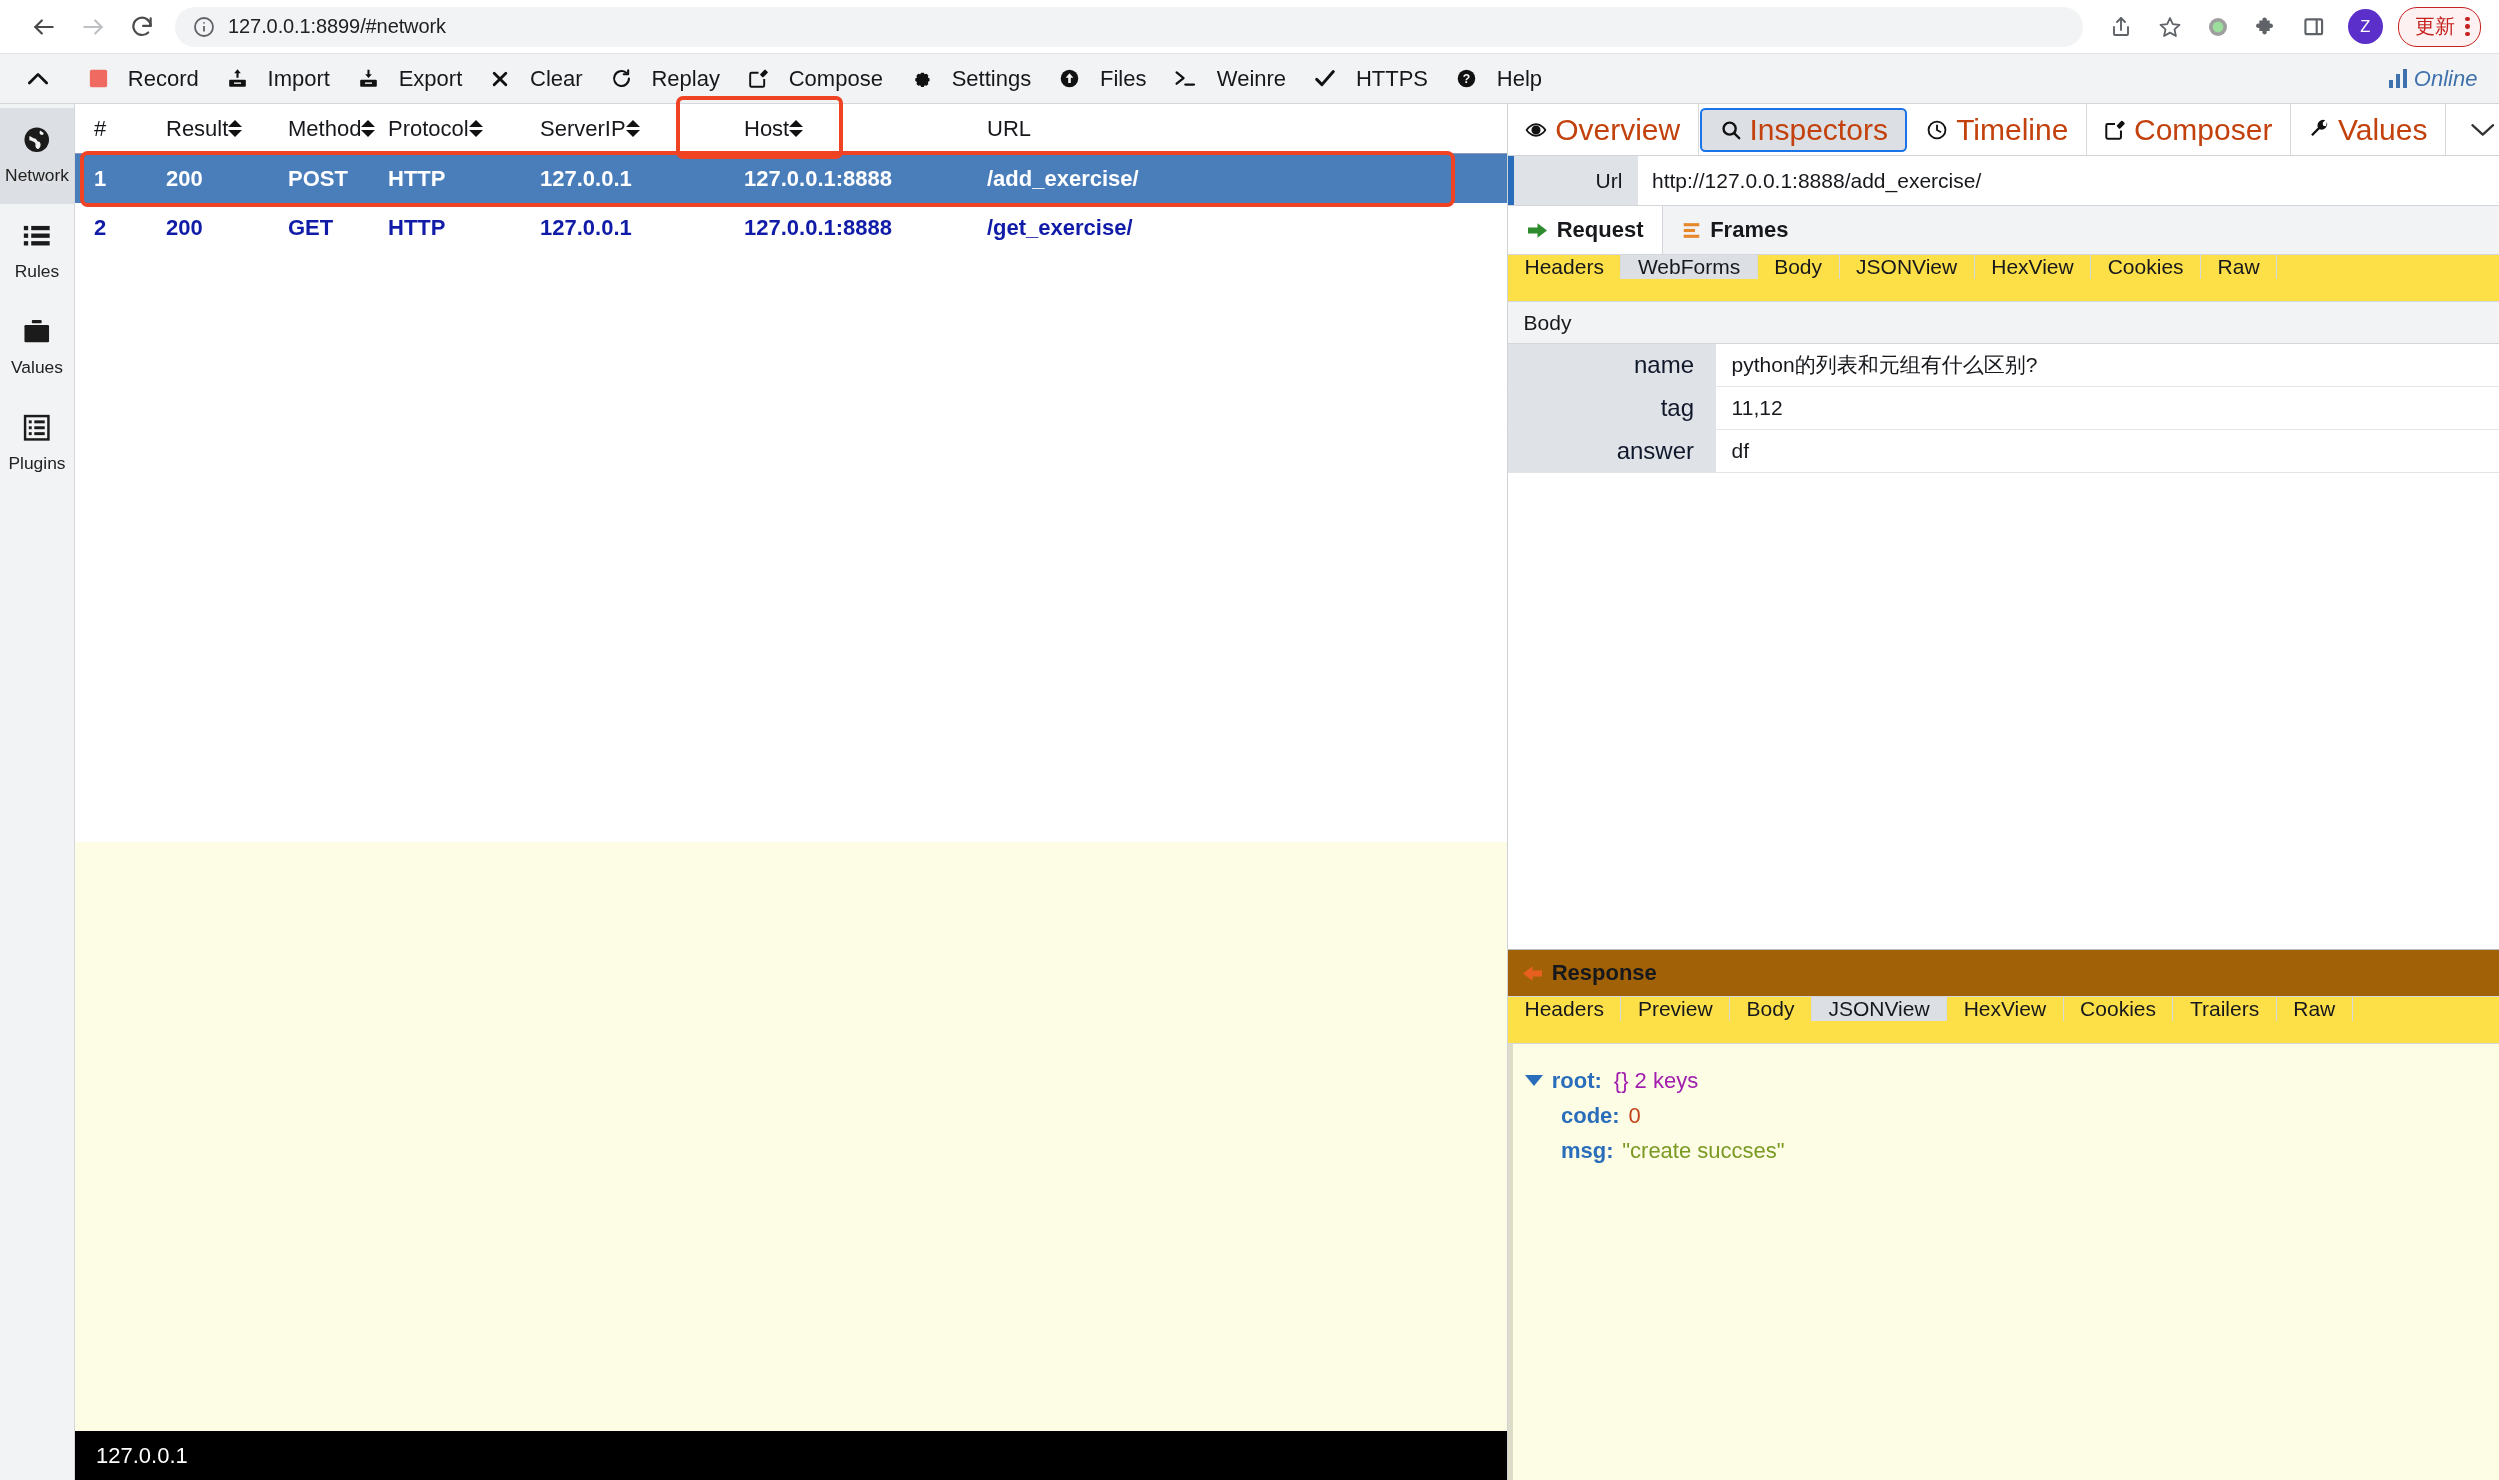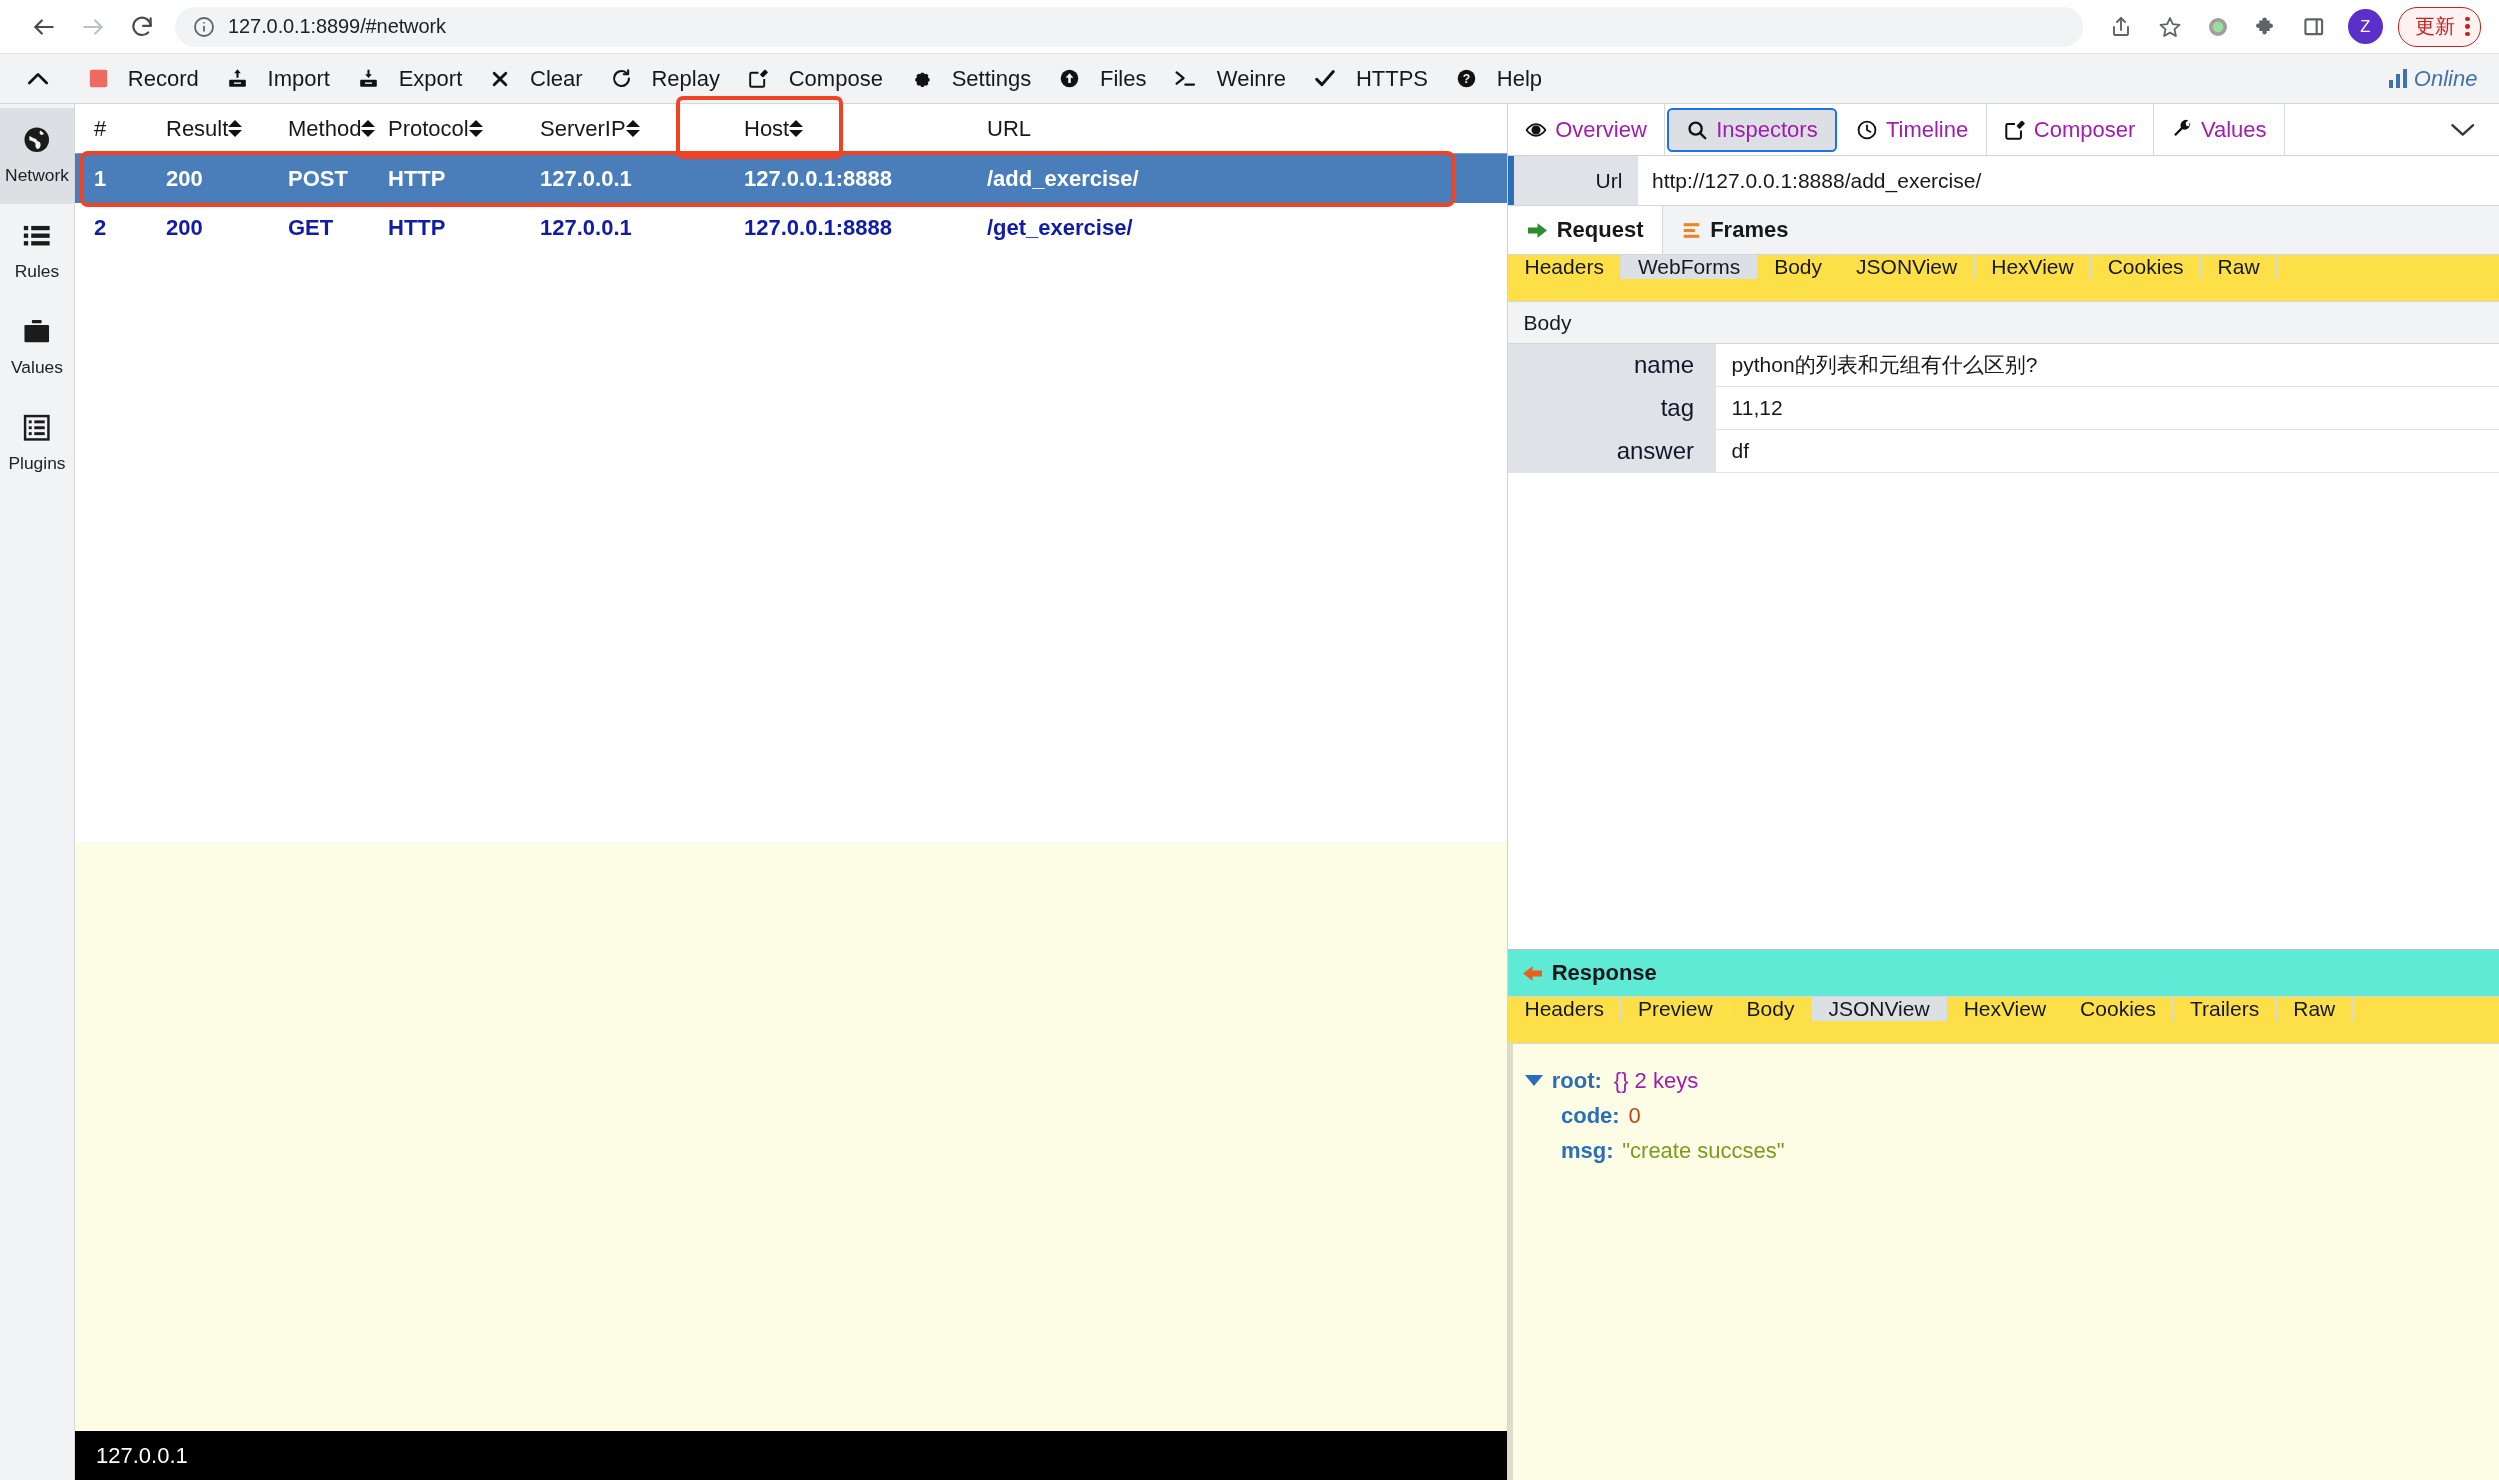--- a/index.html
+++ b/index.html
@@ -140,21 +140,21 @@
 
   
   #inspector{
     flex:1 1 auto;display:flex;flex-direction:column;background:#ffffff;min-width:0;
   }
   #insp-tabs{
     height:52px;flex:0 0 52px;display:flex;align-items:stretch;
     background:#ffffff;border-bottom:0.9px solid #cfd2d6;box-sizing:border-box;
   }
   .insp-tab{
-    display:flex;align-items:center;padding:0 17.4px;font-size:22px;color:#a21caf;
+    display:flex;align-items:center;padding:0 17.4px;font-size:30px;color:#c2410c;
     border-right:0.9px solid #d7dadd;box-sizing:border-box;white-space:nowrap;
   }
   .insp-tab .ti{display:inline-flex;align-items:center;margin-right:7.8px;color:#111;}
   .insp-tab.active{
     background:#dcdfe3;border:2.6px solid #1a73e8;border-radius:5.2px;margin:3.5px 1.7px;
   }
   #insp-expand{
     margin-left:auto;display:flex;align-items:center;padding:0 22.6px;color:#333;
   }
 
@@ -205,21 +205,21 @@
     justify-content:flex-end;padding-right:22px;box-sizing:border-box;font-size:24px;color:#0f172a;
   }
   .kv-row .v{
     flex:1 1 auto;display:flex;align-items:center;padding-left:15.6px;font-size:21px;color:#16181c;
     background:#ffffff;overflow:hidden;white-space:nowrap;
   }
   #req-filler{flex:1 1 auto;background:#ffffff;}
 
   #res-section{flex:0 0 auto;display:flex;flex-direction:column;border-top:0.9px solid #b9bcc1;}
   #res-hdr{
-    height:47px;flex:0 0 47px;background:#5eead4;display:flex;align-items:center;
+    height:47px;flex:0 0 47px;background:#a16207;display:flex;align-items:center;
     padding-left:14px;font-size:22px;font-weight:bold;color:#16181c;box-sizing:border-box;
     border-bottom:0.9px solid #d3d6da;
   }
   #res-hdr .si{margin-right:8.7px;display:inline-flex;align-items:center;}
   #json-view{
     background:#fdfce4;flex:1 1 auto;padding:19px 0 0 12px;box-sizing:border-box;
     font-size:22px;border-left:5.2px solid #dcdcc8;
   }
   .jline{display:flex;align-items:center;height:35px;}
   .jcaret{

